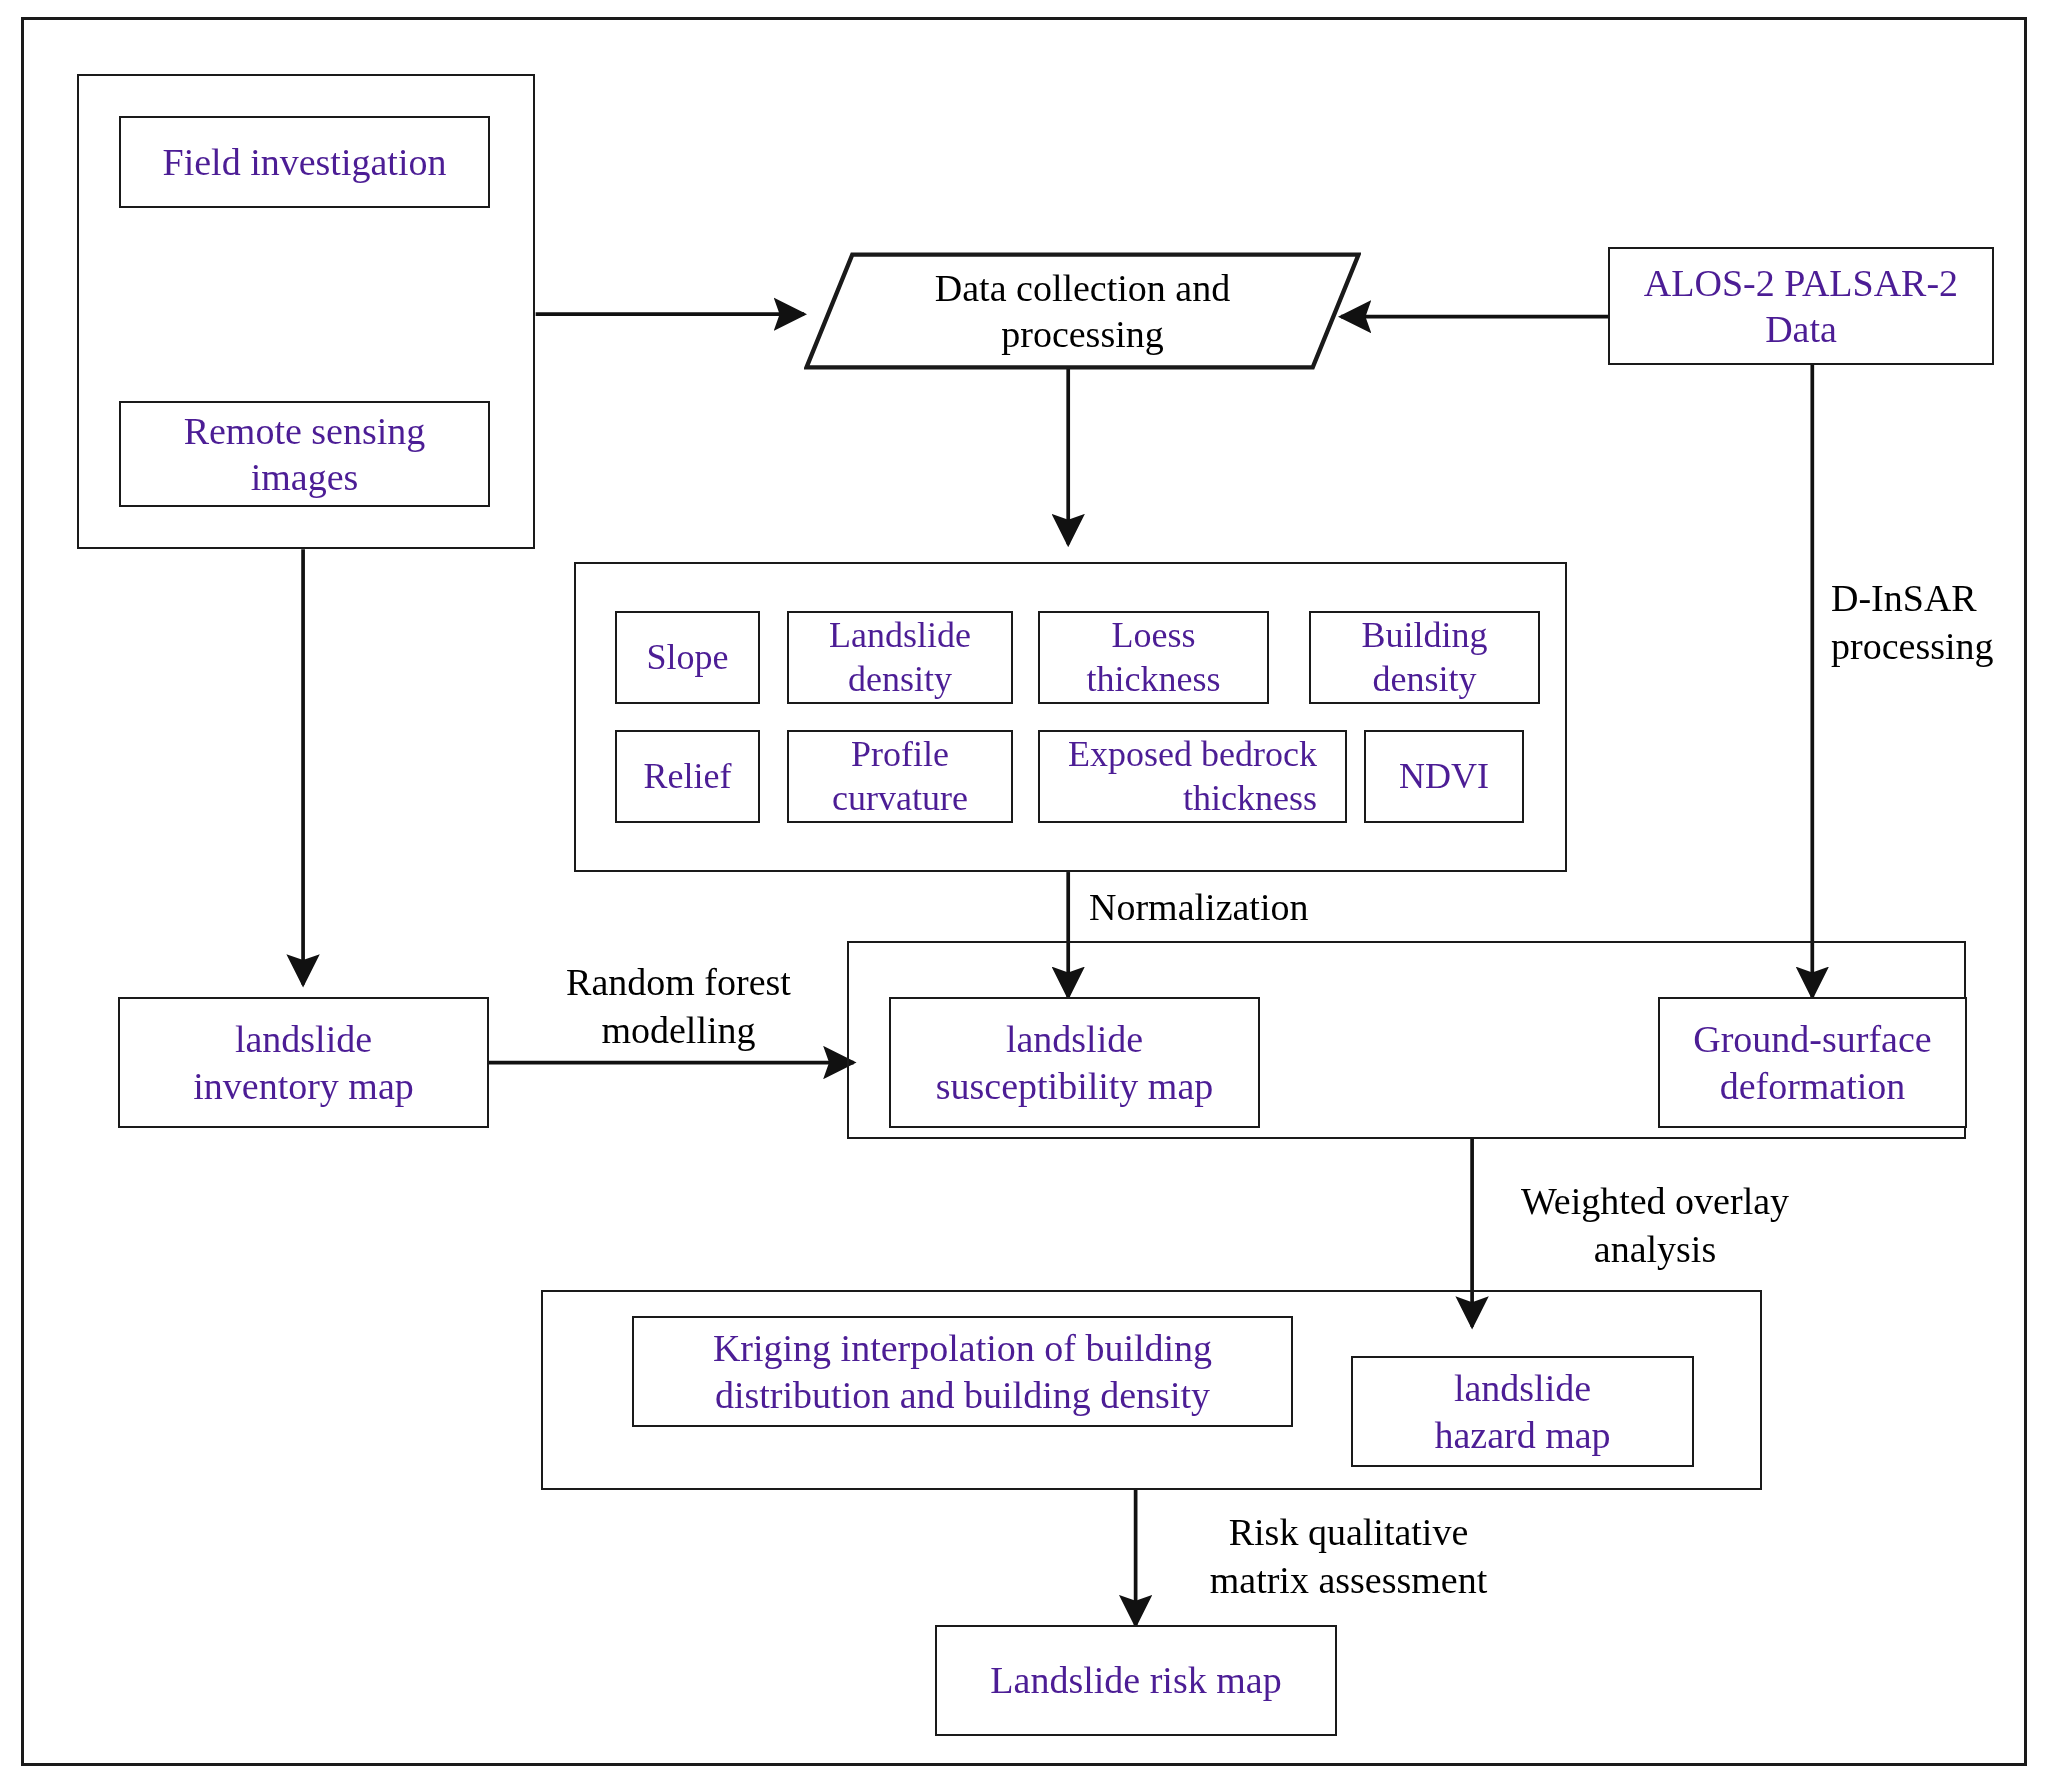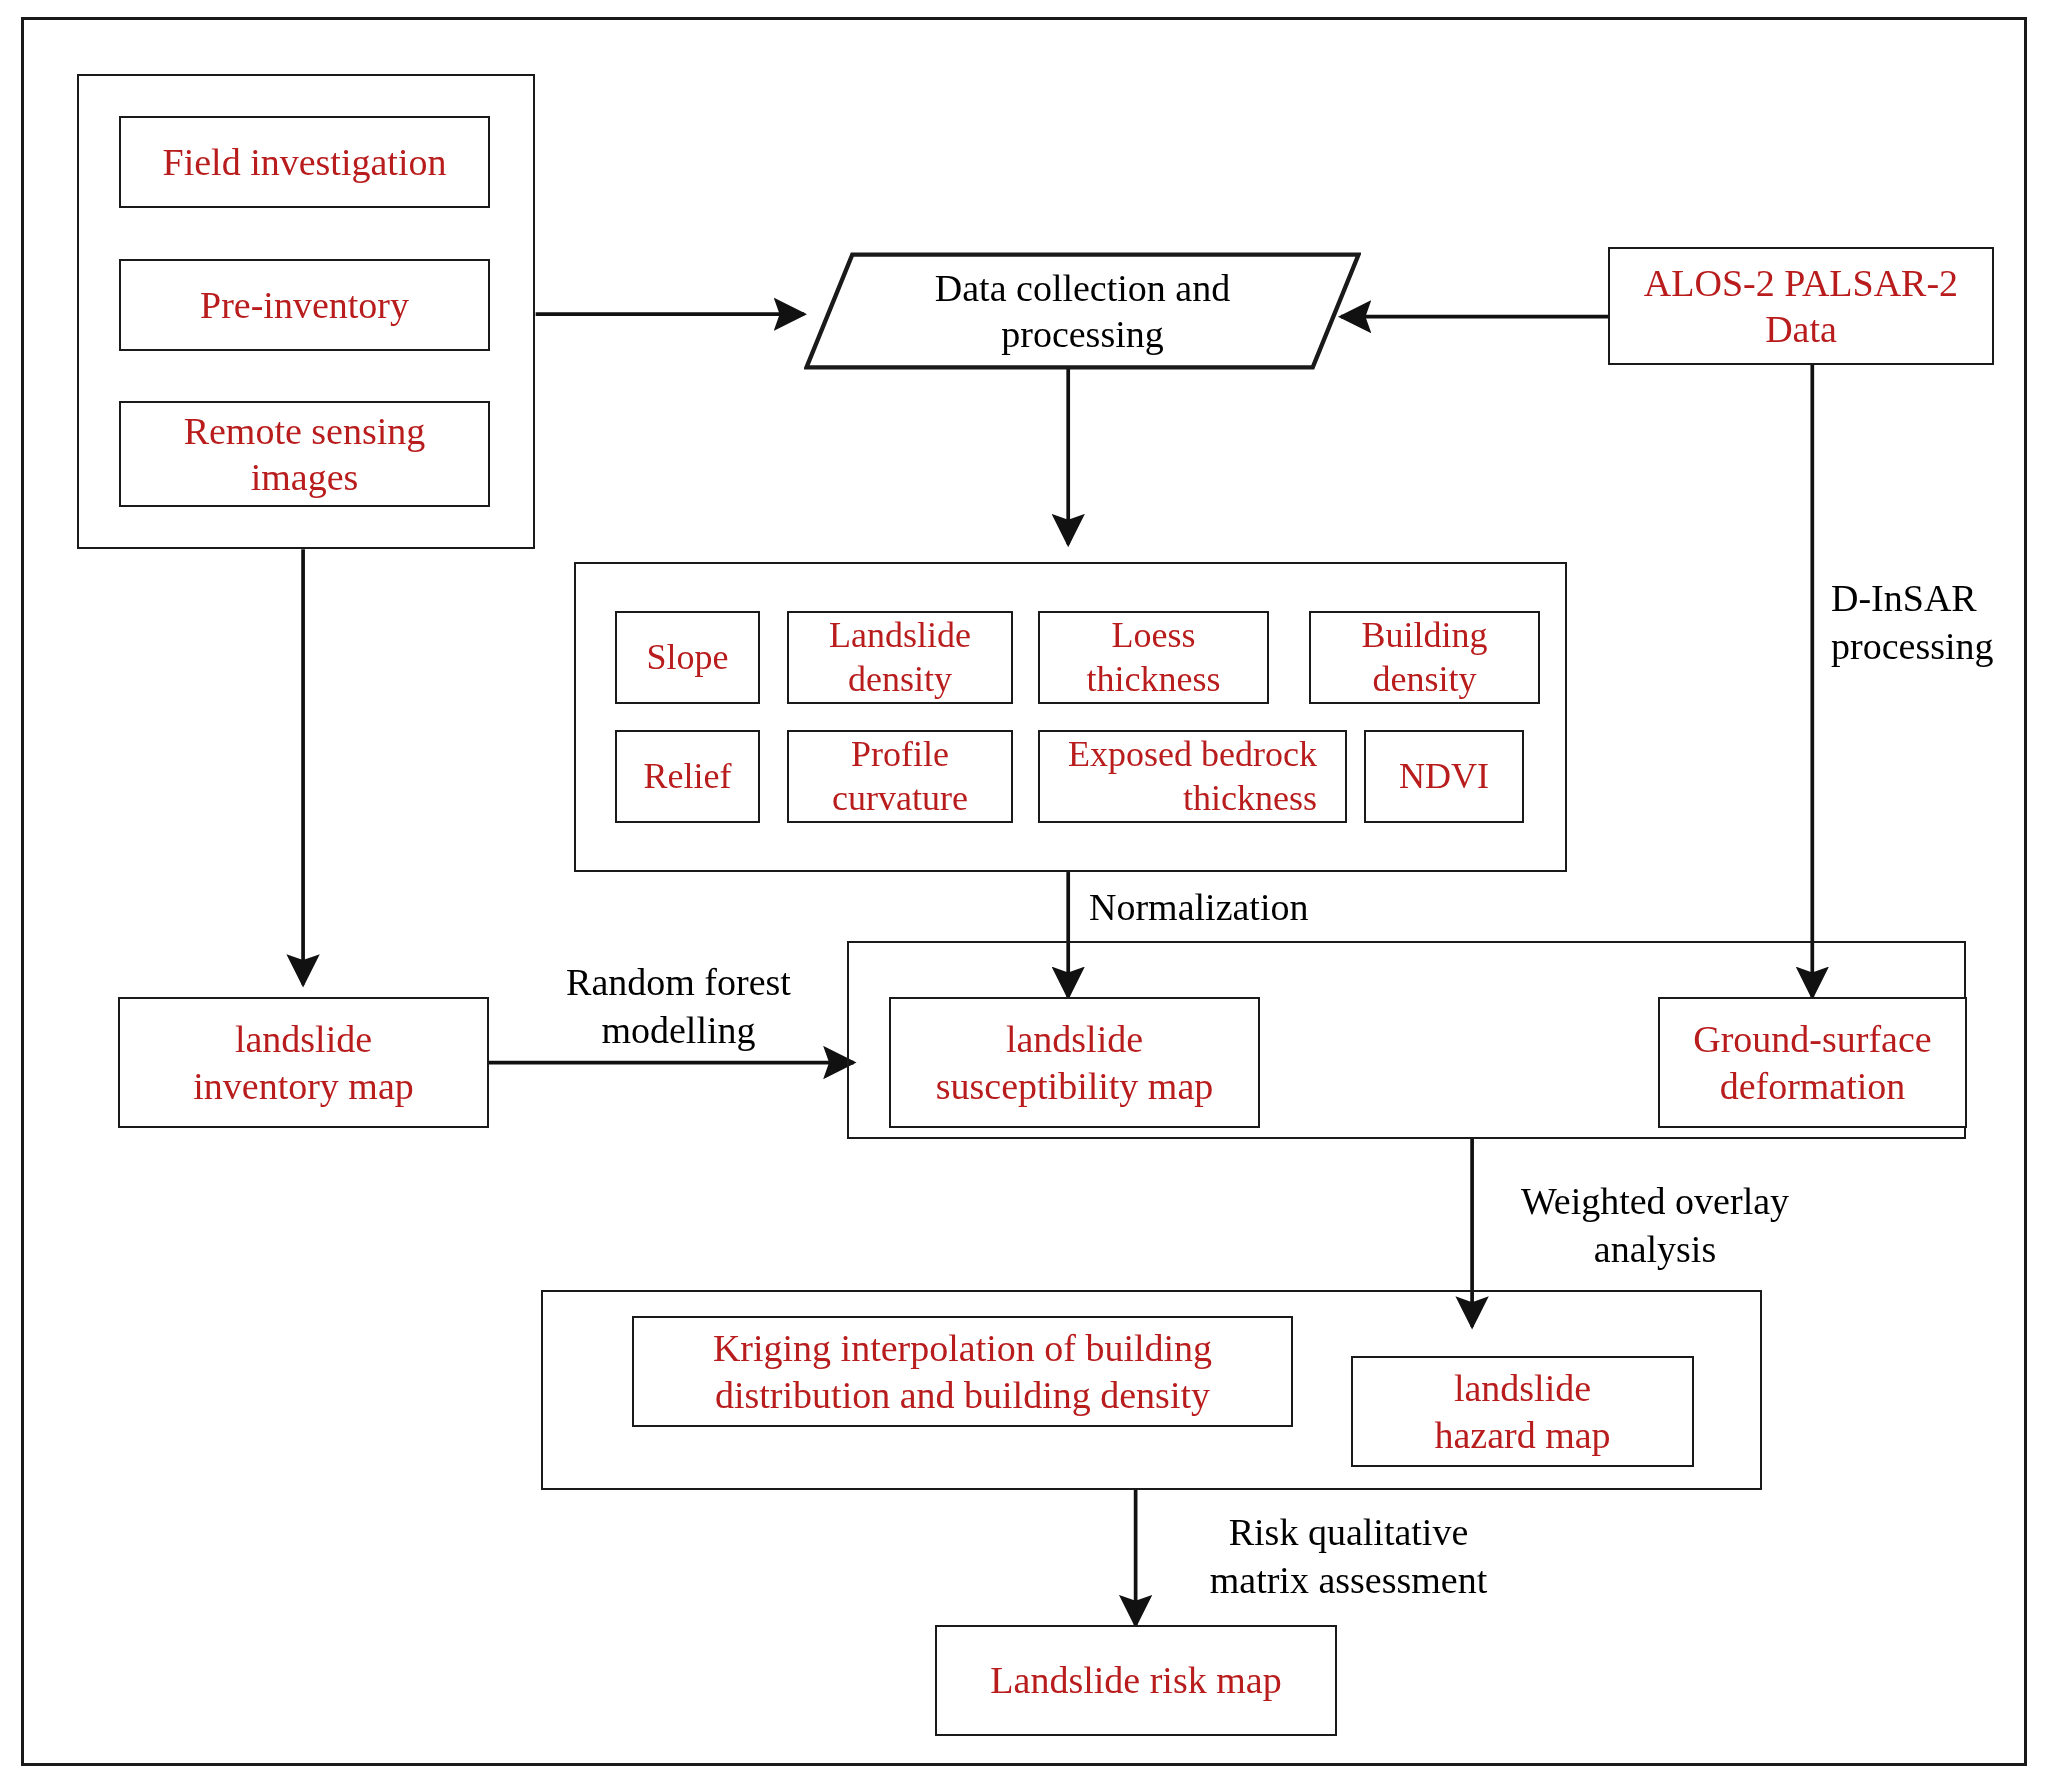--- a/index.html
+++ b/index.html
@@ -29,21 +29,21 @@
   .node {
     position: absolute;
     box-sizing: border-box;
     border: 2.5px solid #1a1a1a;
     background: #ffffff;
     display: flex;
     align-items: center;
     justify-content: center;
     text-align: center;
     line-height: 1.22;
-    color: #b91c1c;
+    color: #4c1d95;
     font-family: "Liberation Serif", "DejaVu Serif", serif;
   }
   .group {
     position: absolute;
     box-sizing: border-box;
     border: 2.5px solid #1a1a1a;
     background: transparent;
   }
   .frame {
     position: absolute;
@@ -113,23 +113,20 @@
       <line x1="1836" y1="2408" x2="1836" y2="2628" marker-end="url(#ah)"></line>
     </g>
   </svg>
 
   <div class="group" style="left:77px; top:74px; width:458px; height:475px;"></div>
 
   <div class="node fs-lg" style="left:119px; top:116px; width:371px; height:92px;">
     <span style="white-space:pre-line;">Field investigation</span>
   </div>
 
-  <div class="node fs-lg" style="left:119px; top:259px; width:371px; height:92px;">
-    <span style="white-space:pre-line;">Pre-inventory</span>
-  </div>
 
   <div class="node fs-lg" style="left:119px; top:401px; width:371px; height:106px;">
     <span style="white-space:pre-line;">Remote sensing
 images</span>
   </div>
 
   <div class="para-wrap" style="left:804px; top:252px; width:557px; height:118px;">
     <svg width="557" height="118" viewBox="0 0 900 190" style="position:absolute; left:0; top:0;">
       <polygon points="78,4 896,4 822,186 4,186" fill="#ffffff" stroke="#1a1a1a" stroke-width="7"></polygon>
     </svg>

